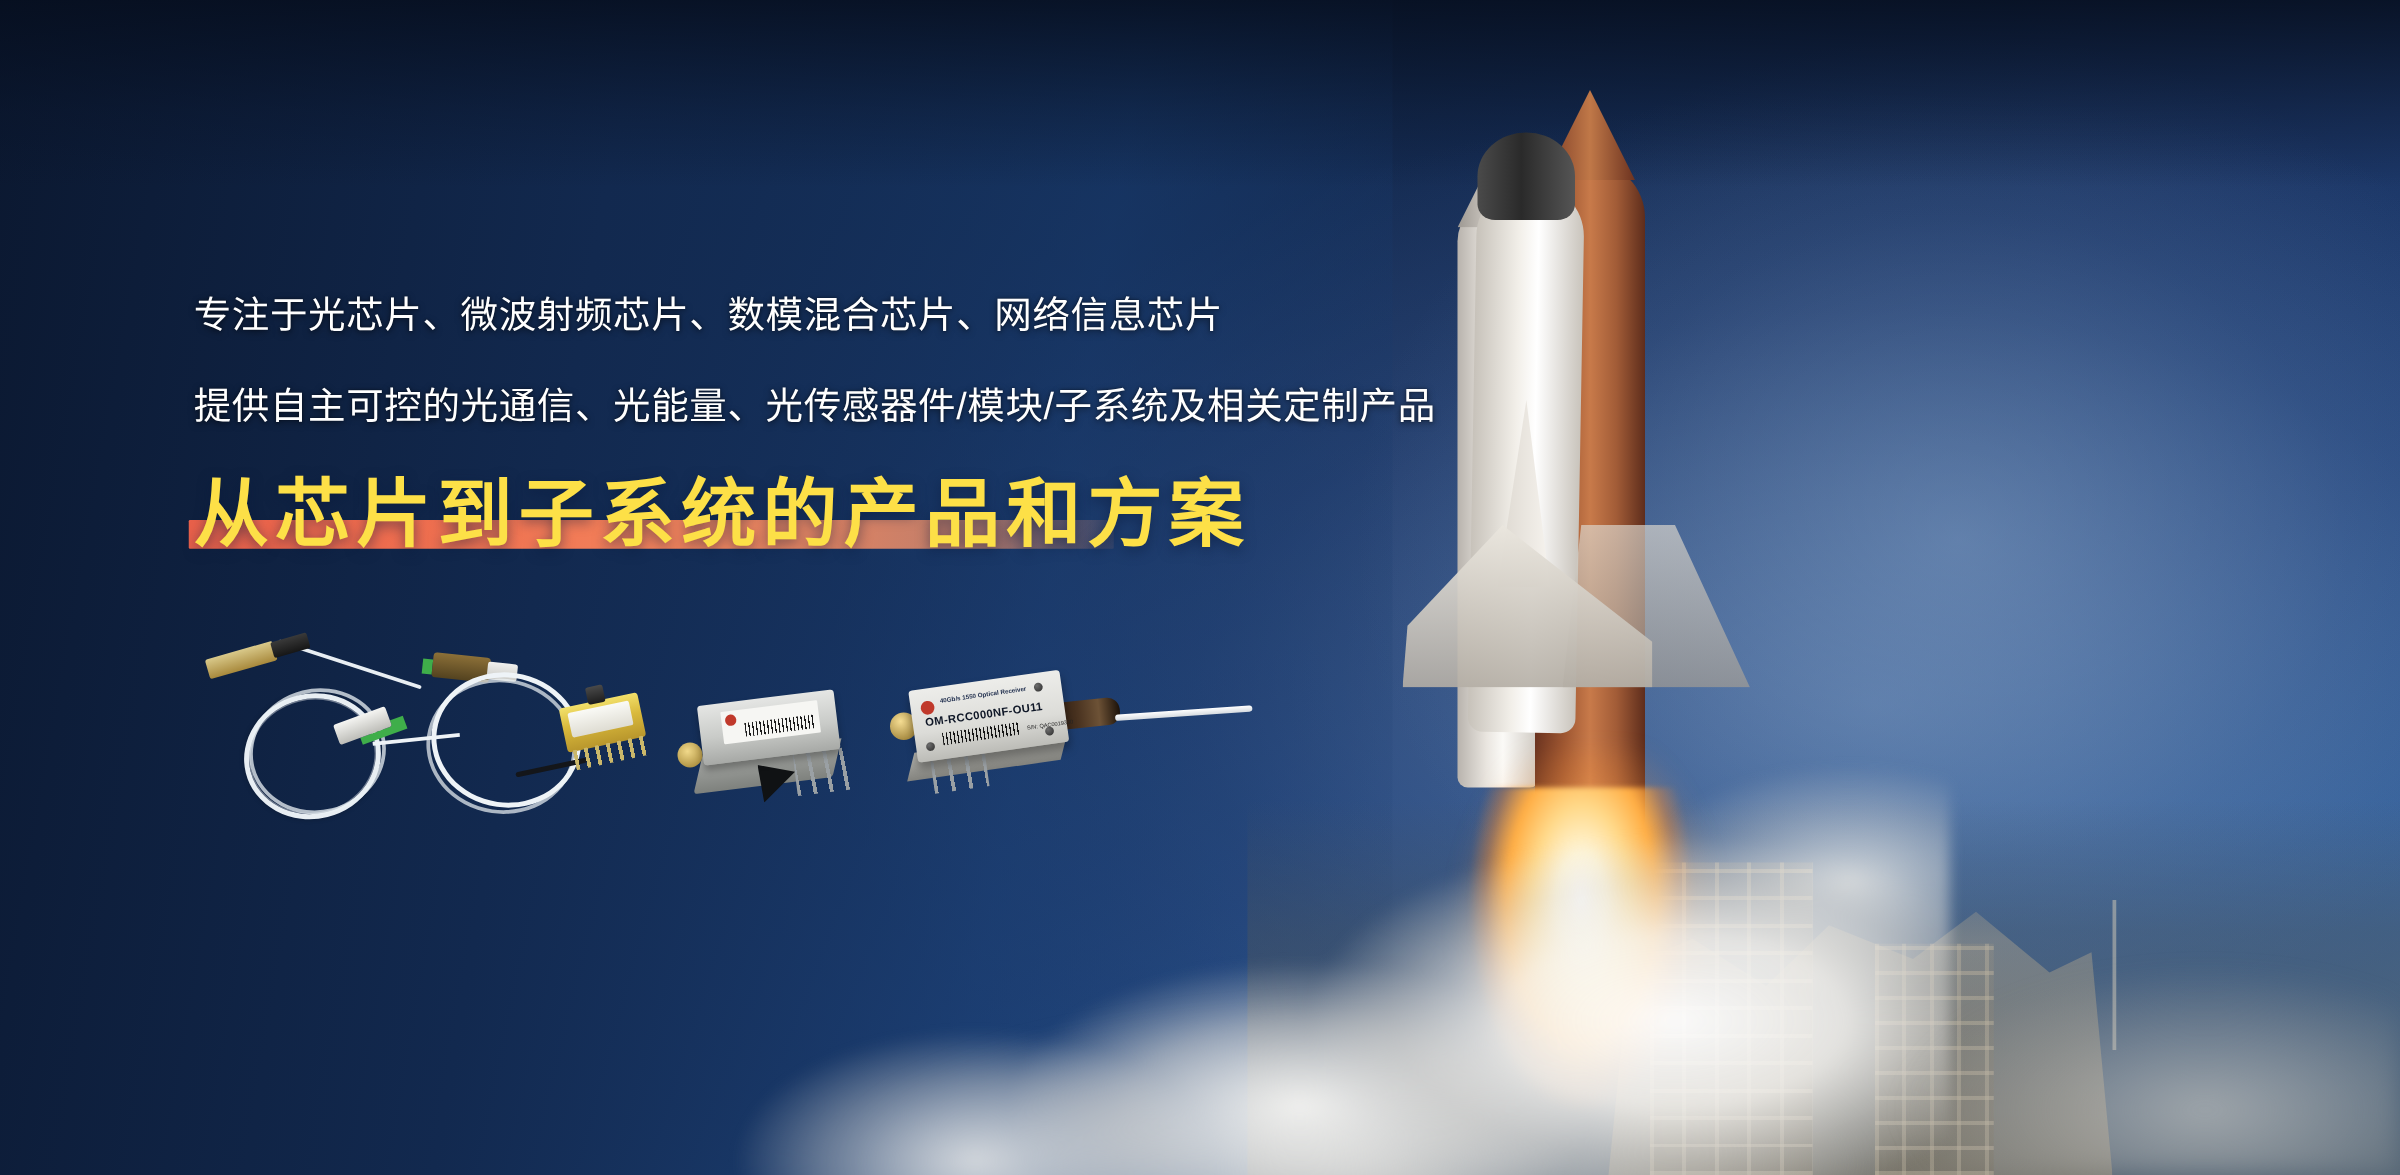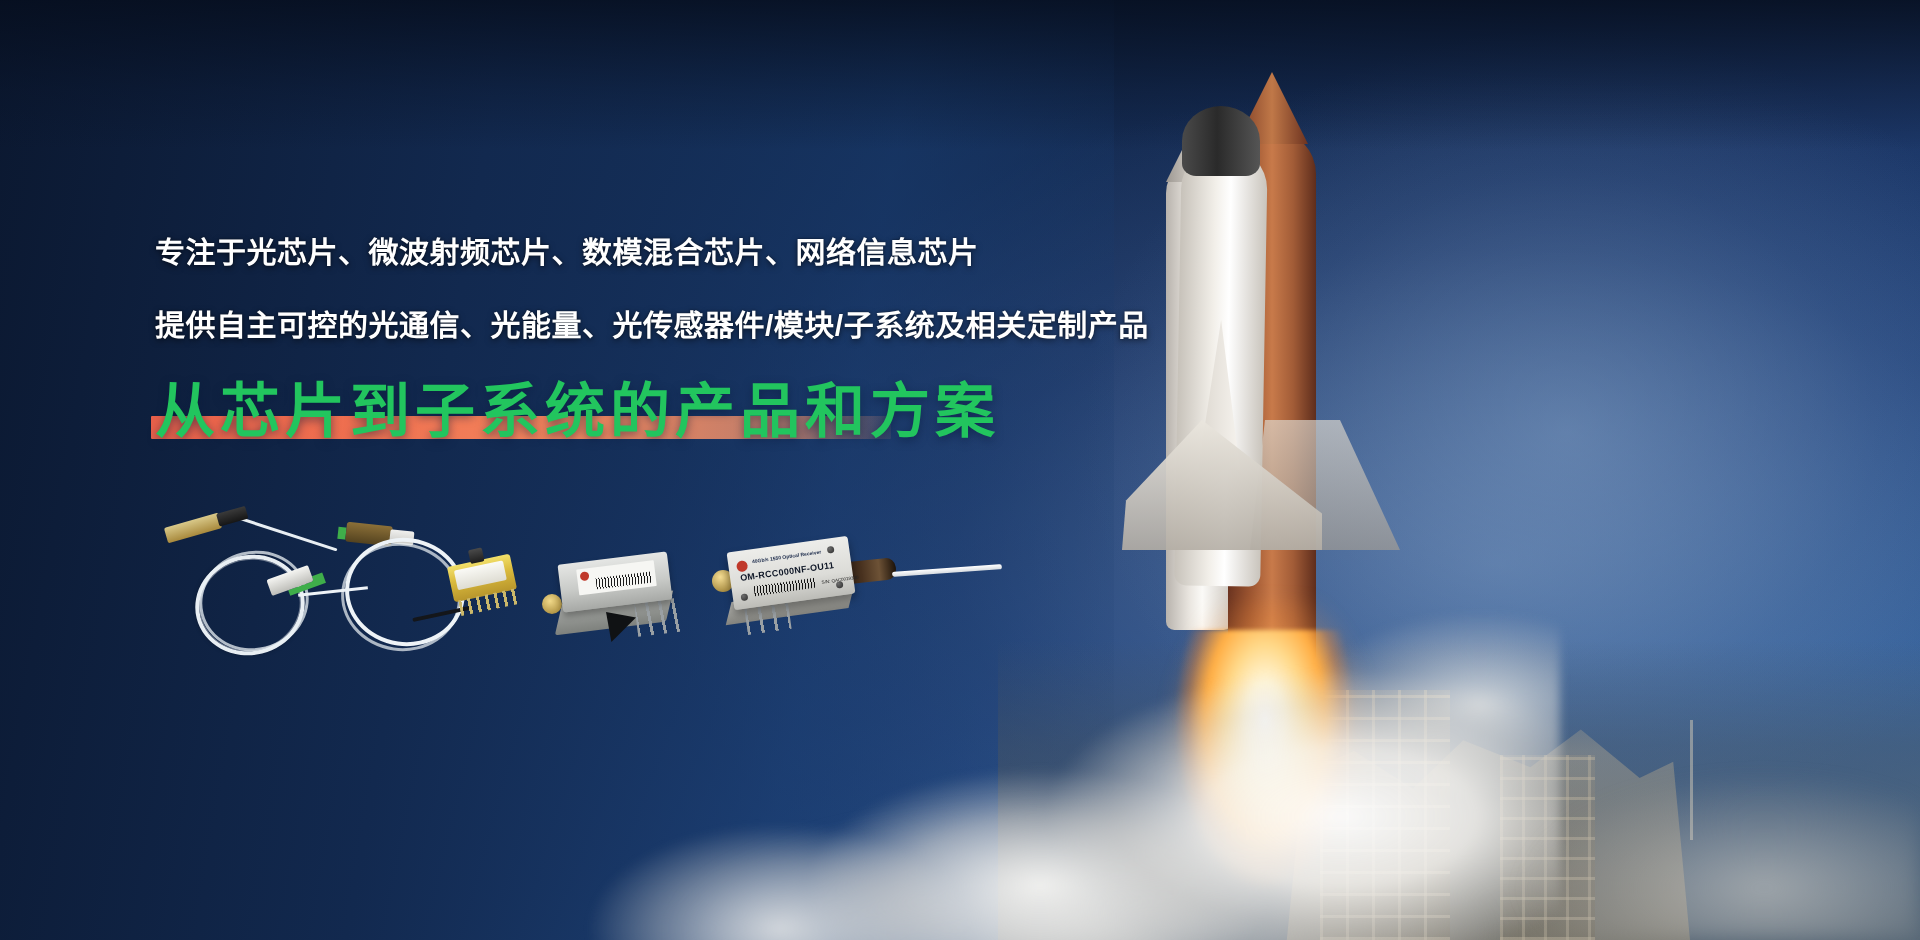--- a/index.html
+++ b/index.html
@@ -147,21 +147,21 @@
     filter:blur(10px);
   }
 
   
   .copy { position:absolute; left:155px; top:230px; width:1100px; }
 
   .subline {
     color:#ffffff;
     font-size:30px;
     line-height:1.5;
-    font-weight:700;
+    font-weight:400;
     letter-spacing:0.5px;
     text-shadow:0 2px 6px rgba(0,0,0,0.55), 0 0 2px rgba(0,0,0,0.5);
     white-space:nowrap;
   }
   .subline + .subline { margin-top:28px; }
 
   .headline-wrap {
     position:relative;
     display:inline-block;
     margin-top:30px;
@@ -170,21 +170,21 @@
     position:absolute;
     left:-4px;
     bottom:6px;
     width:740px;
     height:23px;
     background:linear-gradient(90deg, #e8604a 0%, #ef7050 28%, #f5885f 58%, rgba(246,150,110,0.75) 84%, rgba(246,160,120,0.10) 100%);
     border-radius:1px;
   }
   .headline {
     position:relative;
-    color:#22c55e;
+    color:#fde047;
     font-size:60px;
     font-weight:bold;
     letter-spacing:5px;
     line-height:1.12;
     white-space:nowrap;
     text-shadow:0 3px 10px rgba(10,25,60,0.55);
   }
 
   
   .products { position:absolute; left:150px; top:520px; width:950px; height:160px; }

